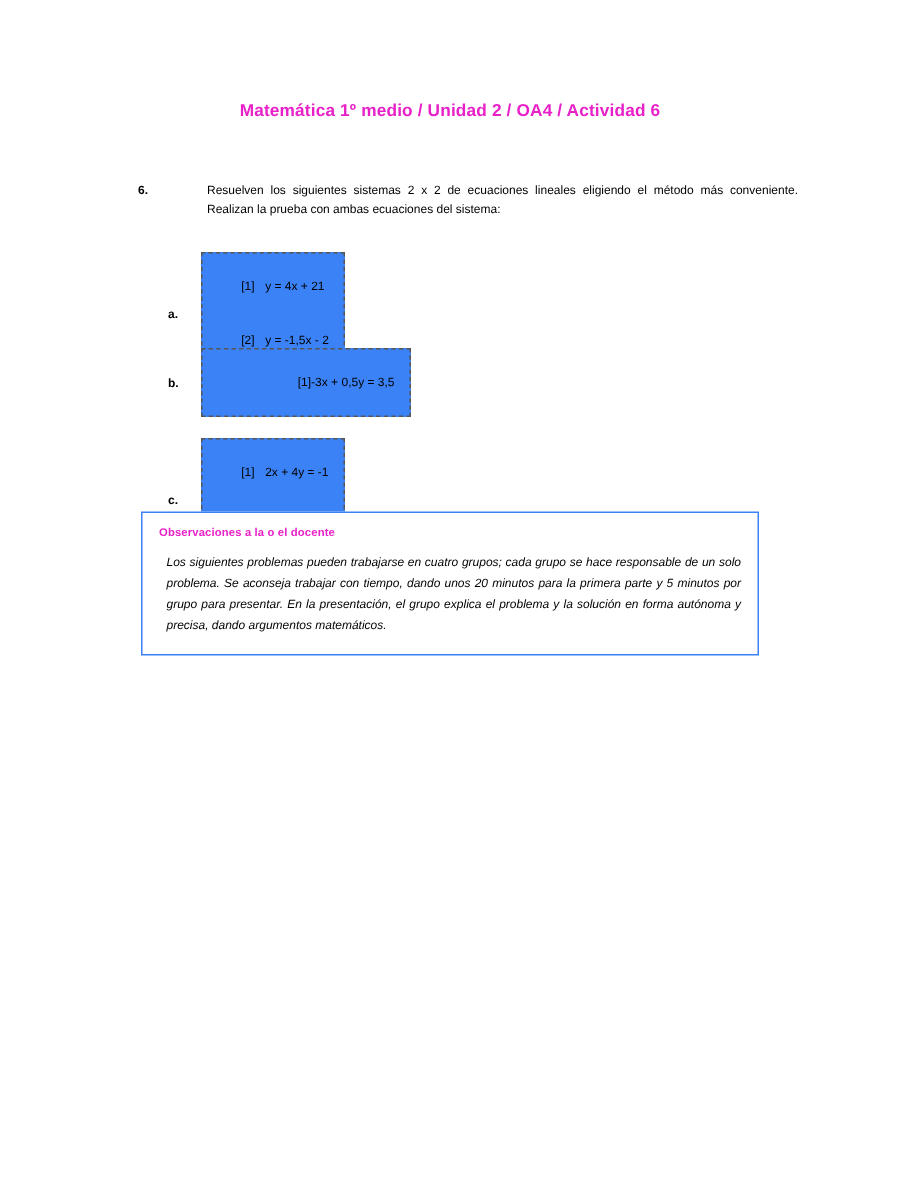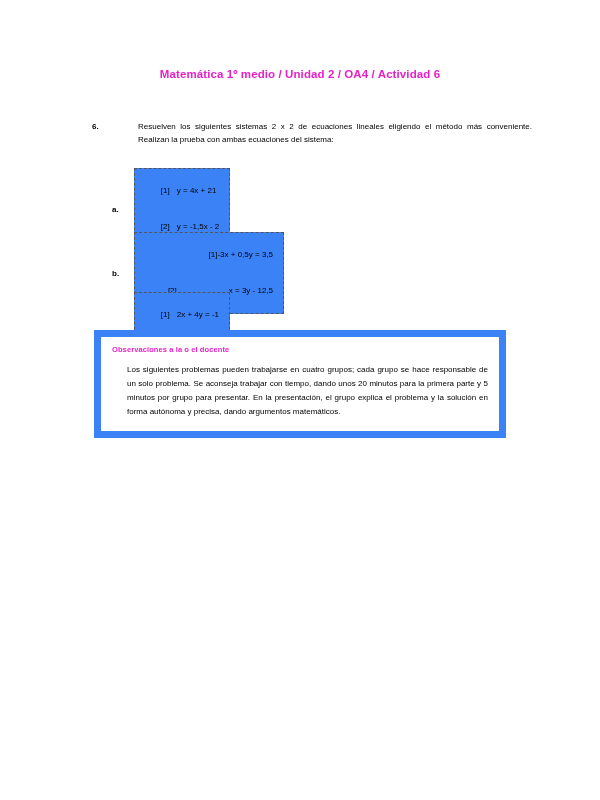--- a/index.html
+++ b/index.html
@@ -96,40 +96,41 @@
   #exercise-b .eq-box { min-width: 140px; text-align: right; }
 
   .eq-indent {
     display: inline-block;
     width: 52px;
   }
 
   
   .observations {
     position: absolute;
-    top: 330px;
+    top: 341px;
     left: 94px;
     width: 412px;
-    border: 7px solid #3b82f6;
+    border: 1px solid #3b82f6;
     box-sizing: border-box;
     padding: 8px 11px 12px 11px;
     background: #ffffff;
   }
   .obs-title {
     color: #e820c8;
     font-size: 7.5px;
     font-weight: bold;
     margin-bottom: 9px;
     letter-spacing: 0.1px;
   }
   .obs-paragraph {
     font-size: 8px;
     line-height: 14px;
     text-align: justify;
-    margin: 0 0 11px 15px;
+    margin: 0 0 11px 5px;
+    font-style: italic;
   }
   .obs-paragraph:last-child {
     margin-bottom: 0;
   }
 </style>
 </head>
 <body>
 
 <div class="page">
 
@@ -151,23 +152,20 @@
       </div>
     </div>
   </div>
 
   <div class="exercise" id="exercise-b">
     <div class="exercise-letter">b.</div>
     <div class="eq-box">
       <div class="eq-line">
         <span class="eq-tag">[1]</span><span>-3x + 0,5y = 3,5</span>
       </div>
-      <div class="eq-line">
-        <span class="eq-tag">[2]</span><span class="eq-indent"></span><span>x = 3y - 12,5</span>
-      </div>
     </div>
   </div>
 
   <div class="exercise" id="exercise-c">
     <div class="exercise-letter">c.</div>
     <div class="eq-box">
       <div class="eq-line">
         <span class="eq-tag">[1]</span><span>2x + 4y = -1</span>
       </div>
       <div class="eq-line">

